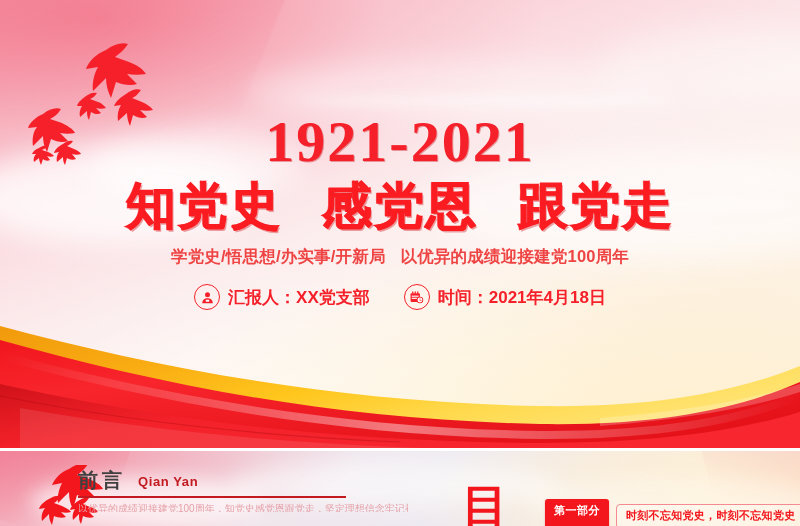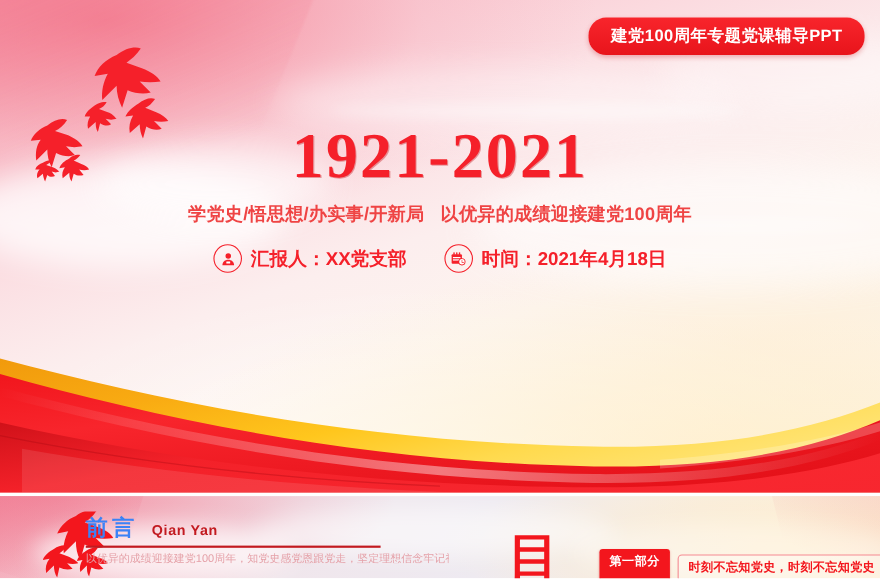--- a/index.html
+++ b/index.html
@@ -80,21 +80,21 @@
   .d3 { left:520px; top:24px; width:300px; height:52px; opacity:.55; }
   .corner-tl { position:absolute; left:-30px; top:-40px; width:150px; height:120px;
                background:linear-gradient(140deg, rgba(238,90,118,.5), rgba(245,160,178,0) 75%); transform:rotate(18deg); }
   .corner-tr { position:absolute; right:-40px; top:-30px; width:130px; height:110px;
                background:linear-gradient(220deg, rgba(236,130,140,.35), rgba(245,200,200,0) 75%); transform:rotate(-14deg); }
 
   .doves2 { position:absolute; left:36px; top:14px; width:78px; height:60px; }
 
   .qy { position:absolute; left:78px; top:18px; width:270px; }
   .qy-row { display:flex; align-items:flex-end; gap:12px; }
-  .qy-cn { font-size:20px; font-weight:bold; color:#3b82f6; letter-spacing:4px; line-height:22px; }
+  .qy-cn { font-size:20px; font-weight:bold; color:#404040; letter-spacing:4px; line-height:22px; }
   .qy-en { font-size:13px; font-weight:bold; color:#c21a20; letter-spacing:.6px; padding-bottom:2px; }
   .qy-rule { margin-top:5px; width:268px; height:2px; background:#c21a20; }
   .qy-body { margin-top:5px; width:330px; font-size:10px; line-height:12px; color:#e5a1a8;
              height:9px; overflow:hidden; white-space:nowrap; }
 
   .mu { position:absolute; left:462px; top:483px; font-size:46px; line-height:46px;
         font-weight:bold; color:#f3161d; }
 
   .chips { position:absolute; left:545px; top:499px; display:flex; align-items:center; gap:7px; }
   .chip-num {
@@ -141,20 +141,25 @@
         <path d="M33 92 c6 -5 13 -7 18 -5 -3 5 -7 8 -11 10 l12 4 c6 3 11 6 13 10 -5 1 -10 1 -15 0 l8 8 c-5 2 -11 1 -17 -2 l-4 13 c-3 -5 -4 -11 -4 -16 l-10 10 c-1 -7 0 -14 4 -19 l-9 1 c2 -6 8 -11 15 -14z"></path>
         <path d="M116 72 c5 -4 11 -6 15 -4 -3 4 -6 7 -9 8 l10 4 c5 2 9 5 11 8 -4 1 -9 1 -13 0 l7 7 c-4 2 -9 1 -14 -2 l-3 11 c-2 -4 -3 -9 -3 -13 l-9 8 c-1 -6 0 -11 3 -16 l-7 1 c2 -5 7 -9 12 -12z"></path>
         <path d="M76 74 c4 -3 8 -4 11 -3 -2 3 -4 5 -7 6 l8 3 c4 1 6 4 8 6 -3 1 -7 1 -10 0 l5 5 c-3 2 -7 1 -10 -1 l-2 8 c-2 -3 -2 -6 -2 -9 l-7 6 c-1 -4 0 -8 2 -11 l-5 0 c1 -4 5 -7 9 -10z"></path>
         <path d="M53 122 c3 -3 7 -4 10 -3 -2 3 -4 4 -6 5 l7 3 c3 1 6 3 7 5 -3 1 -6 1 -9 0 l4 5 c-3 1 -6 1 -9 -1 l-2 7 c-2 -3 -2 -6 -2 -8 l-6 5 c-1 -4 0 -7 2 -10 l-5 1 c1 -4 5 -7 9 -9z"></path>
         <path d="M29 126 c3 -2 6 -3 8 -2 -1 2 -3 3 -5 4 l6 2 c3 1 5 3 6 4 -2 1 -5 1 -7 0 l3 4 c-2 1 -5 1 -7 -1 l-2 6 c-1 -2 -2 -5 -2 -7 l-5 4 c-1 -3 0 -6 2 -8 l-4 0 c1 -3 4 -5 7 -6z"></path>
       </g>
     </svg>
 
     <div class="hero">
       <div class="years">1921-2021</div>
+      <div class="slogan">
+        <span>知党史</span>
+        <span>感党恩</span>
+        <span>跟党走</span>
+      </div>
       <div class="subline">
         <span>学党史/悟思想/办实事/开新局</span>
         <span class="b">以优异的成绩迎接建党100周年</span>
       </div>
 
       <div class="meta">
         <div class="meta-item">
           <span class="circ">
             <svg width="15" height="15" viewBox="0 0 24 24" fill="#f5202a">
               <circle cx="12" cy="7.5" r="4"></circle>
@@ -250,15 +255,14 @@
     </div>
   </div>
 
   <div class="mu">目</div>
 
   <div class="chips">
     <span class="chip-num">第一部分</span>
     <span class="chip-txt">时刻不忘知党史，时刻不忘知党史</span>
   </div>
 
-  <div class="topbadge">建党100周年专题党课辅导PPT</div>
 
 </div>
 
 </body></html>

